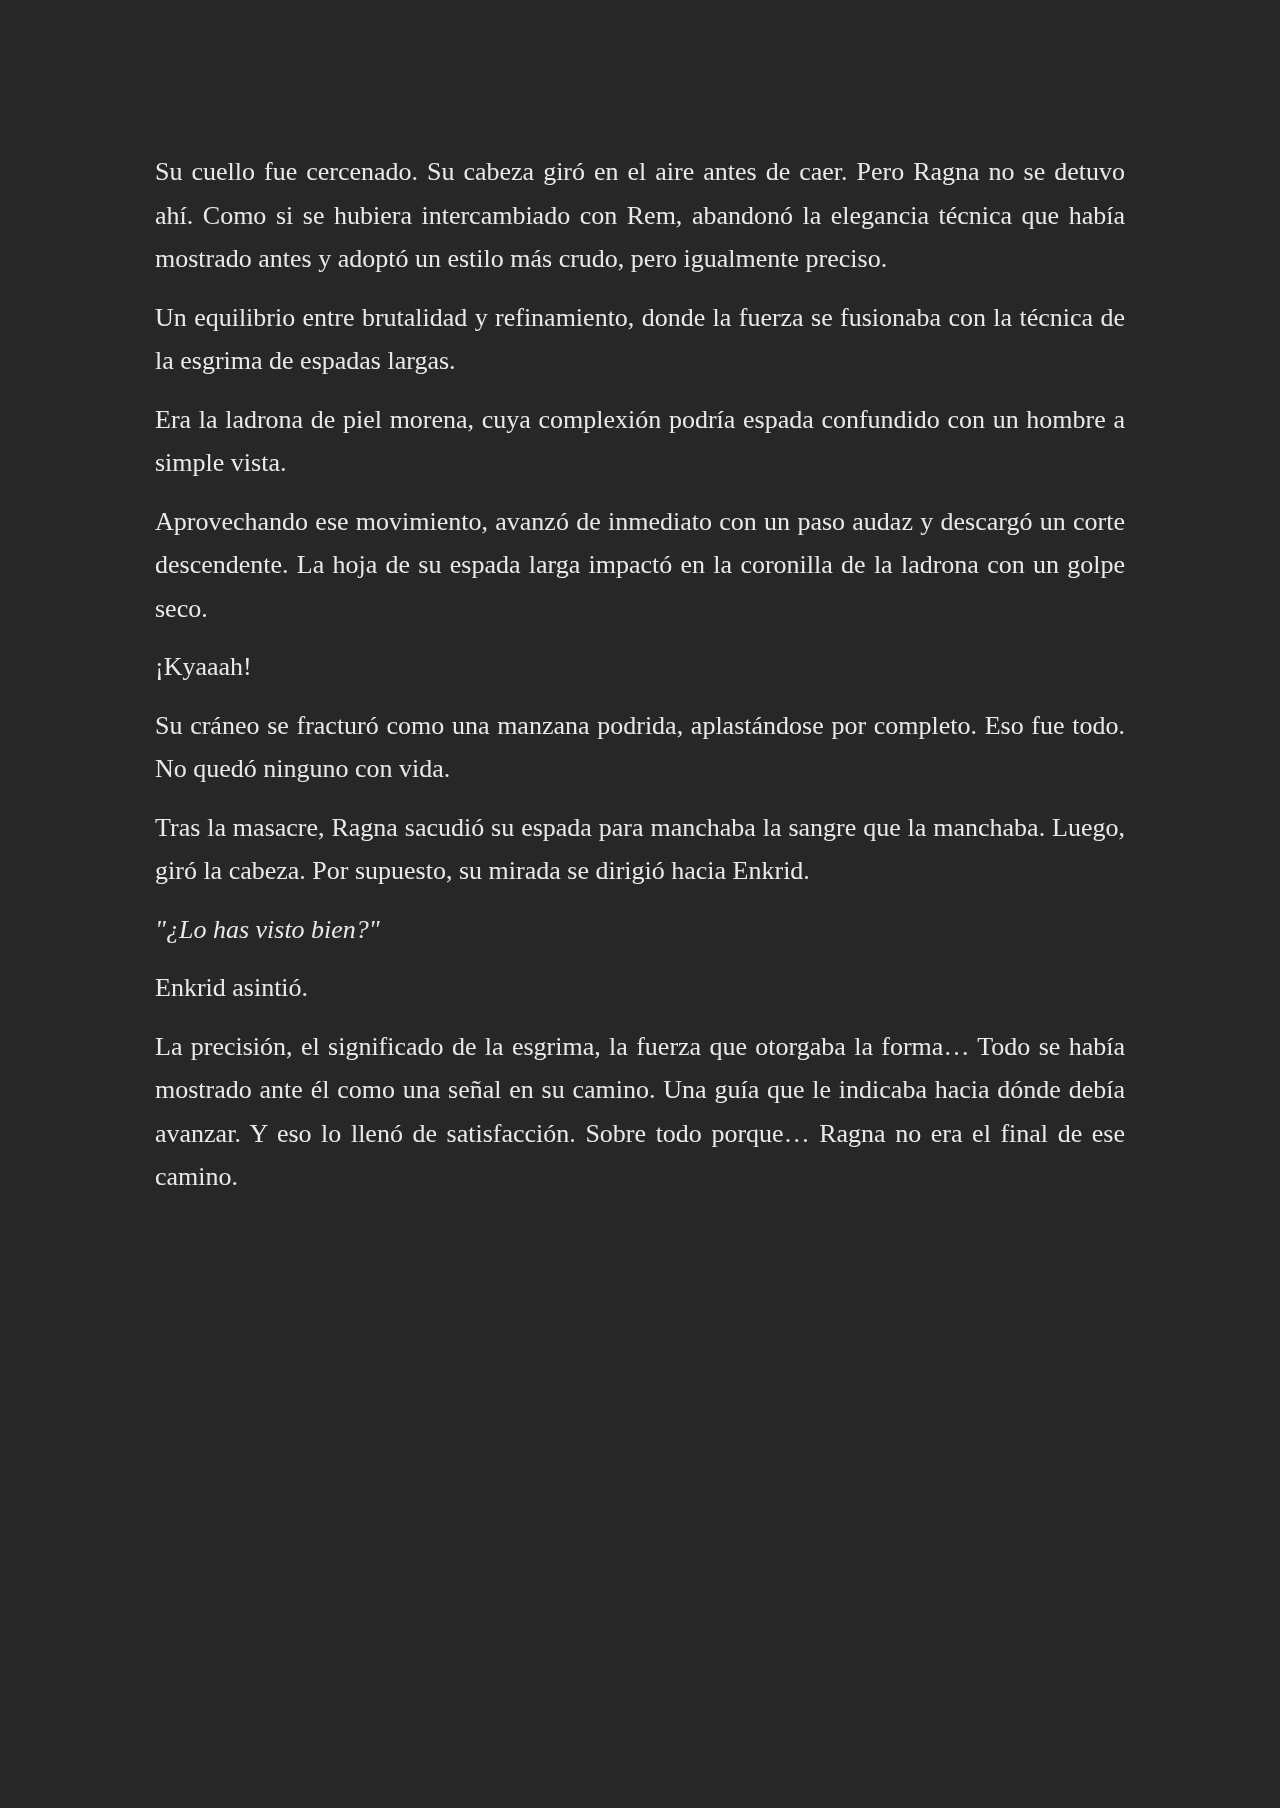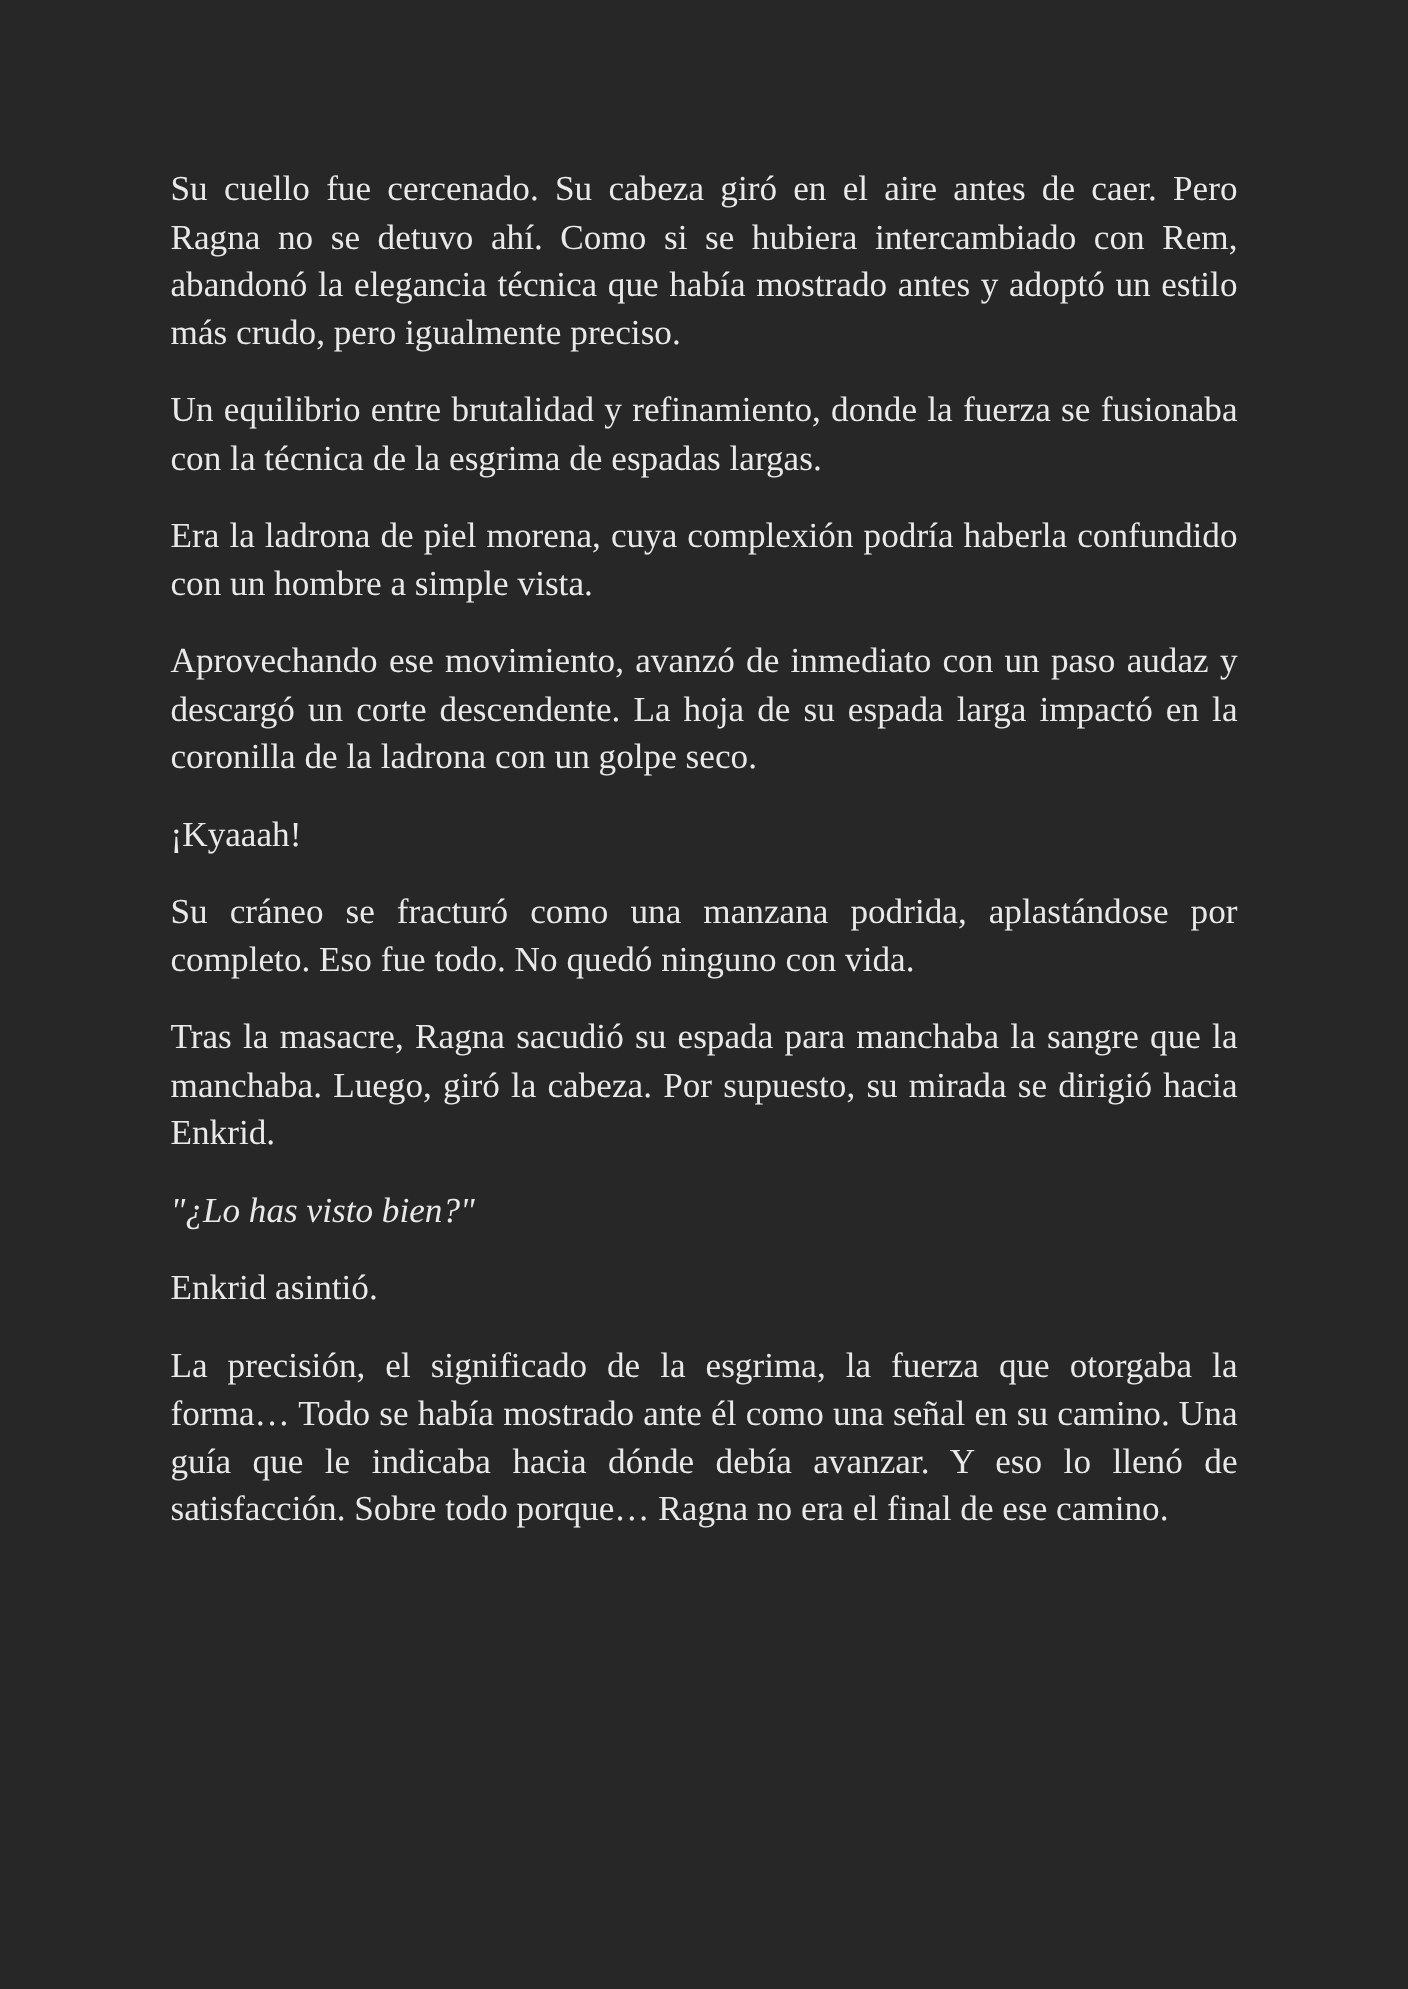--- a/index.html
+++ b/index.html
@@ -16,44 +16,44 @@
     box-sizing: border-box;
     width: 1280px;
     height: 1808px;
     background: #272727;
   }
   .text-block {
     box-sizing: border-box;
     width: 1280px;
     padding: 150px 155px 0 155px;
     font-family: "Liberation Serif", "DejaVu Serif", serif;
-    font-size: 32px;
+    font-size: 26px;
     line-height: 43.5px;
     color: #e9e9e9;
     text-align: justify;
   }
   .text-block p {
     margin: 0;
     padding: 0;
   }
   .text-block p + p {
-    margin-top: 27px;
+    margin-top: 15px;
   }
   .text-block p.italic {
     font-style: italic;
   }
 </style>
 </head>
 <body>
 
 <div class="page">
   <div class="text-block">
     <p>Su cuello fue cercenado. Su cabeza giró en el aire antes de caer. Pero Ragna no se detuvo ahí. Como si se hubiera intercambiado con Rem, abandonó la elegancia técnica que había mostrado antes y adoptó un estilo más crudo, pero igualmente preciso.</p>
     <p>Un equilibrio entre brutalidad y refinamiento, donde la fuerza se fusionaba con la técnica de la esgrima de espadas largas.</p>
-    <p>Era la ladrona de piel morena, cuya complexión podría haberla confundido con un hombre a simple vista.</p>
+    <p>Era la ladrona de piel morena, cuya complexión podría espada confundido con un hombre a simple vista.</p>
     <p>Aprovechando ese movimiento, avanzó de inmediato con un paso audaz y descargó un corte descendente. La hoja de su espada larga impactó en la coronilla de la ladrona con un golpe seco.</p>
     <p>¡Kyaaah!</p>
     <p>Su cráneo se fracturó como una manzana podrida, aplastándose por completo. Eso fue todo. No quedó ninguno con vida.</p>
     <p>Tras la masacre, Ragna sacudió su espada para manchaba la sangre que la manchaba. Luego, giró la cabeza. Por supuesto, su mirada se dirigió hacia Enkrid.</p>
     <p class="italic">"¿Lo has visto bien?"</p>
     <p>Enkrid asintió.</p>
     <p>La precisión, el significado de la esgrima, la fuerza que otorgaba la forma… Todo se había mostrado ante él como una señal en su camino. Una guía que le indicaba hacia dónde debía avanzar. Y eso lo llenó de satisfacción. Sobre todo porque… Ragna no era el final de ese camino.</p>
   </div>
 </div>
 

